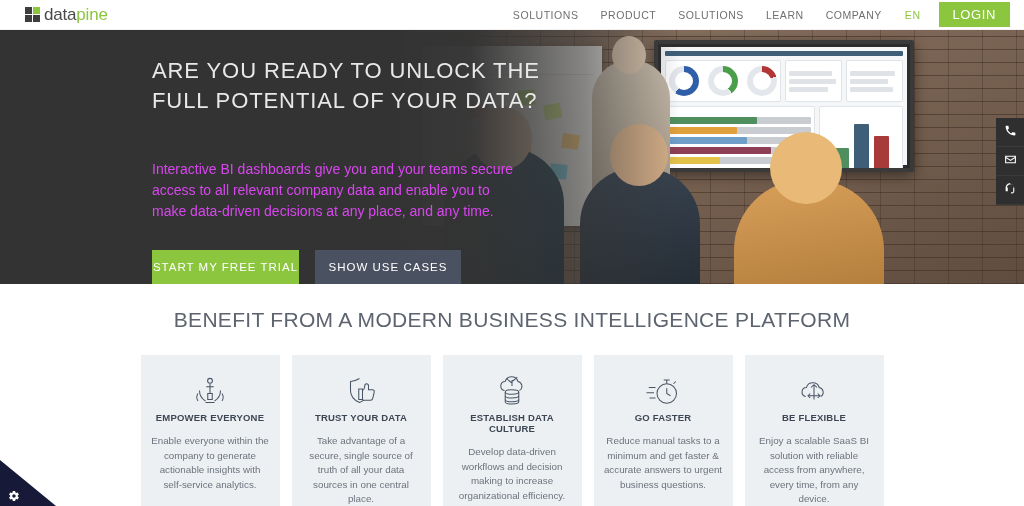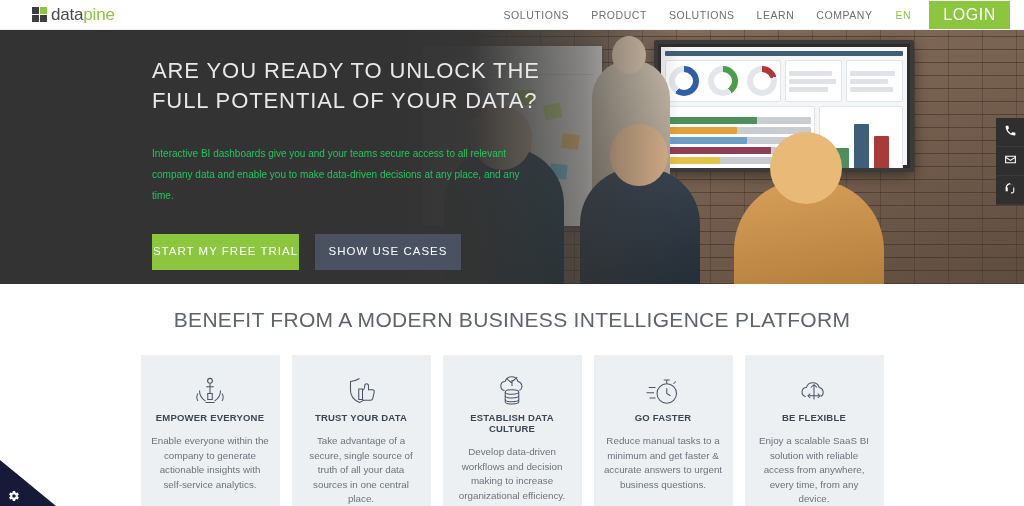--- a/index.html
+++ b/index.html
@@ -15,21 +15,21 @@
   .header {
     position: absolute; top: 0; left: 0;
     width: 1024px; height: 30px;
     background: #ffffff;
     display: flex; align-items: center;
     z-index: 40;
     border-bottom: 1px solid #f2f2f2;
   }
   .logo-wrap {
     display: flex; align-items: center;
-    margin-left: 32px; gap: 4px;
+    margin-left: 25px; gap: 4px;
   }
   .logo-mark {
     width: 15px; height: 15px;
     display: grid;
     grid-template-columns: 1fr 1fr;
     grid-template-rows: 1fr 1fr;
     gap: 1.5px;
   }
   .lm { width: 100%; height: 100%; }
   .lm.dark { background: #3d3d3d; }
@@ -48,21 +48,21 @@
   .nav-item {
     font-size: 10.5px; color: #6f6f6f;
     letter-spacing: 0.55px;
     padding: 0 11px; line-height: 30px;
     white-space: nowrap;
     cursor: pointer;
   }
   .nav-item.lang { color: #8cc63e; padding: 0 12px; }
   .nav-login {
     background: #8cc63e; color: #ffffff;
-    font-size: 16px; letter-spacing: 0.6px;
+    font-size: 13px; letter-spacing: 0.6px;
     padding: 6px 14px; margin-left: 6px;
     line-height: 1; cursor: pointer;
   }
 
   
   .hero {
     position: absolute; top: 30px; left: 0;
     width: 1024px; height: 254px;
     background: #333333;
     overflow: hidden;
@@ -132,22 +132,22 @@
   .hero-content {
     position: absolute; left: 152px; top: 26px;
     width: 400px; z-index: 5;
   }
   .hero-title {
     color: #e8e8e8; font-size: 22px; line-height: 30px;
     letter-spacing: 0.9px; font-weight: 400;
     text-transform: uppercase;
   }
   .hero-sub {
-    color: #22c55e; font-size: 10px; line-height: 21px;
-    margin-top: 27px; width: 372px;
+    color: #d946ef; font-size: 14px; line-height: 21px;
+    margin-top: 43px; width: 372px;
   }
   .hero-btns { display:flex; gap: 16px; margin-top: 28px; }
   .btn {
     font-size: 11.5px; letter-spacing: 1px; color: #ffffff;
     padding: 12px 0; text-align:center; cursor:pointer;
     line-height: 1;
   }
   .btn-primary { background: #8cc63e; width: 147px; }
   .btn-secondary { background: #4a5160; width: 146px; }
 

